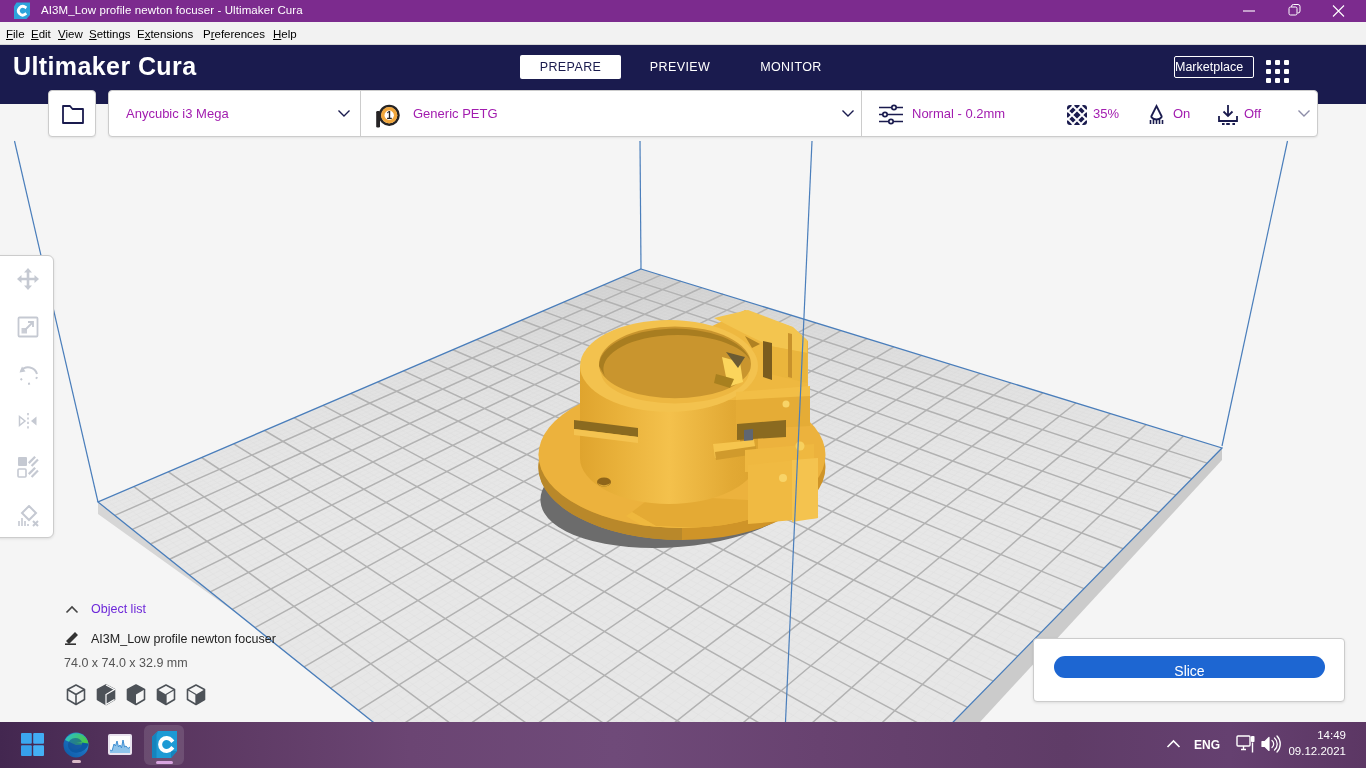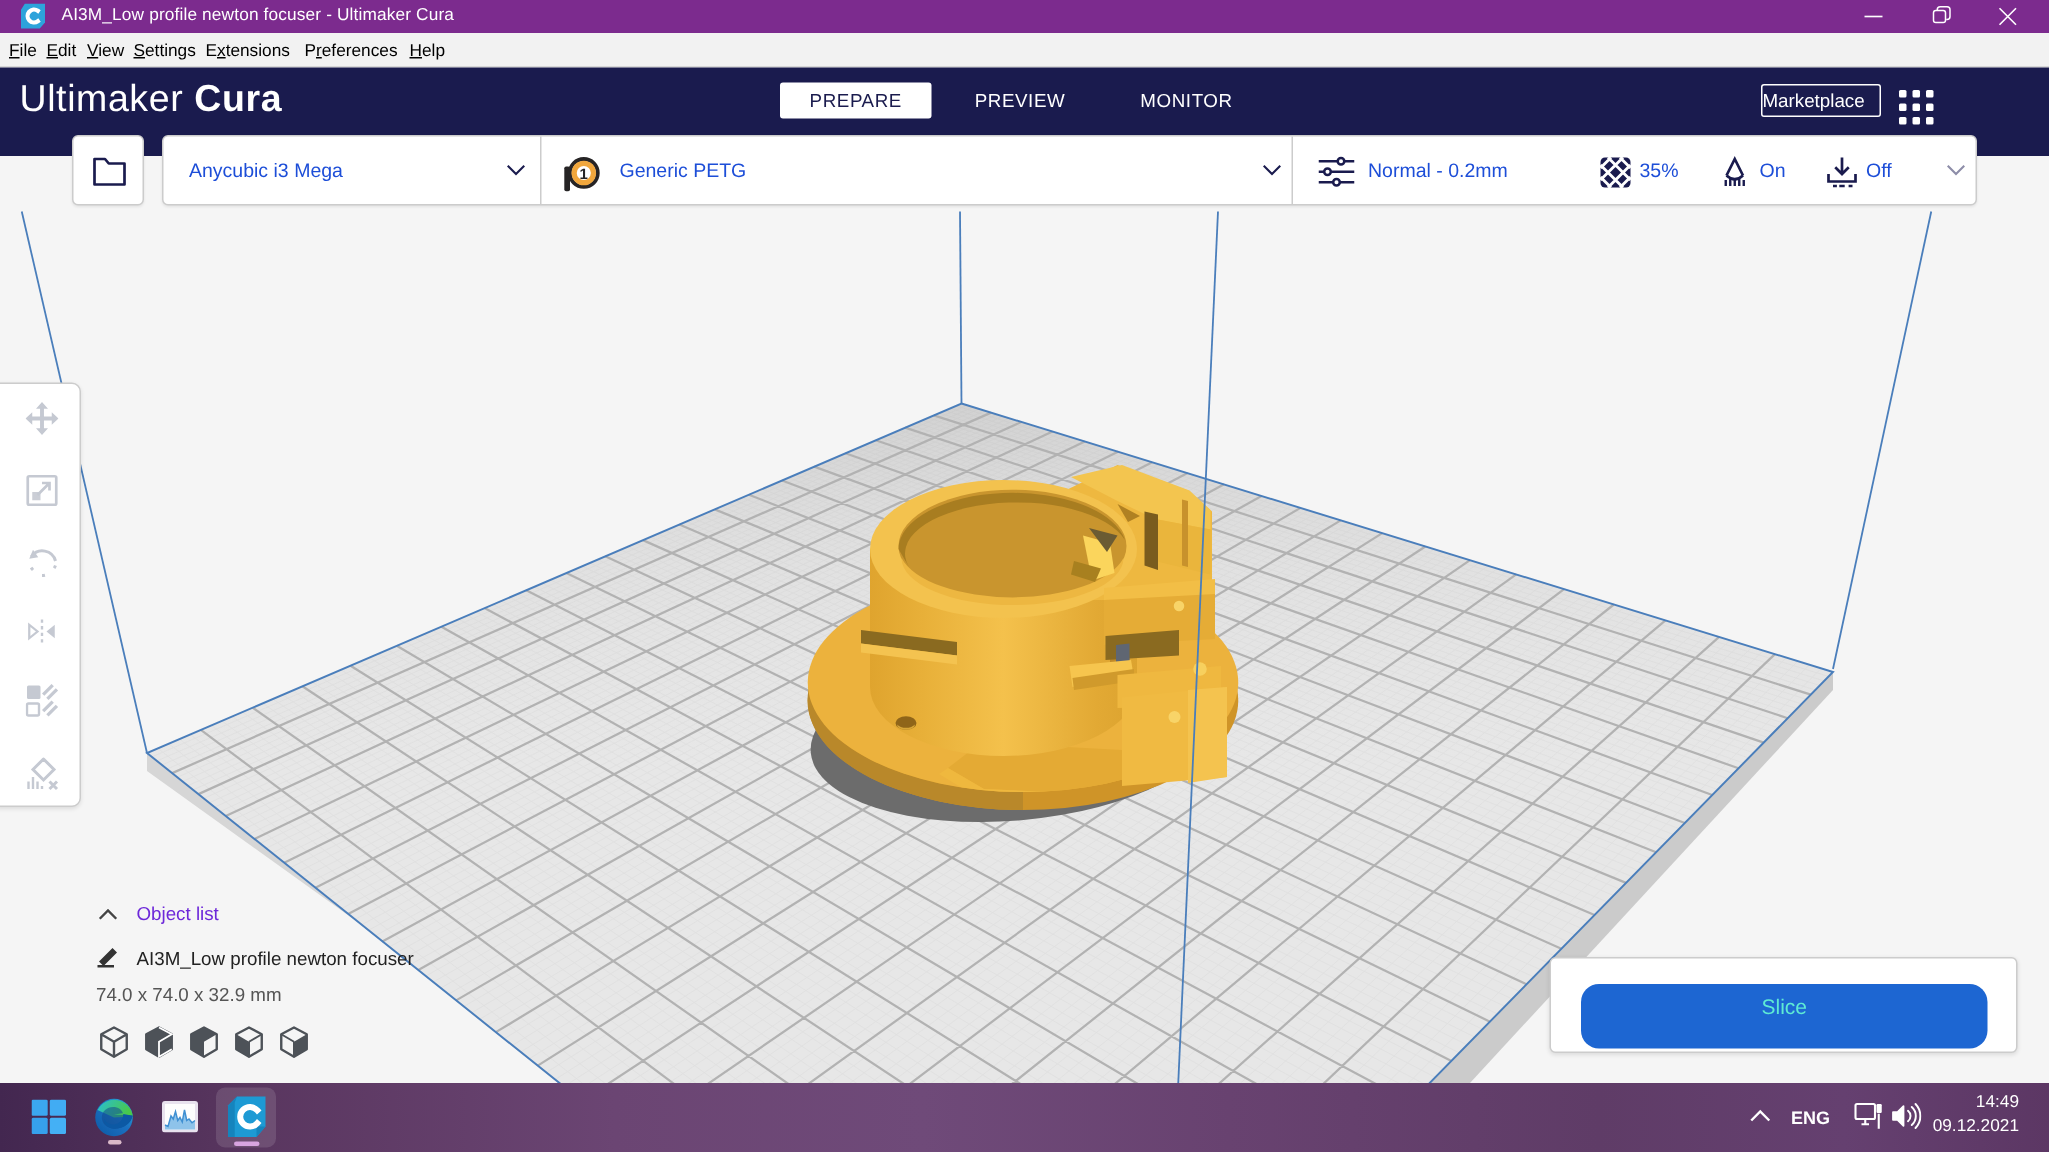--- a/index.html
+++ b/index.html
@@ -9,25 +9,25 @@
 #menubar{position:absolute;left:0;top:22px;width:1366px;height:23px;background:#f2f2f2;border-bottom:1px solid #d7d7d7;color:#000;font-size:11.5px}
 #menubar span{position:absolute;top:6px}
 #header{position:absolute;left:0;top:45px;width:1366px;height:59px;background:#1a1b4e}
 #logo{position:absolute;left:13px;top:6.5px;color:#fff;font-size:25px;white-space:nowrap;letter-spacing:.4px}
 .tab{position:absolute;top:10px;height:24px;line-height:24px;text-align:center;font-size:12.5px;letter-spacing:.4px;color:#fff}
 .tabactive{background:#fff;color:#1a1b4e;border-radius:2px}
 .hbtn{position:absolute;top:11px;height:22px;line-height:20px;border:1px solid #fff;border-radius:2px;color:#fff;font-size:12.5px;text-align:left}
 #toolrow{position:absolute;left:108px;top:90px;width:1210px;height:47px;background:#fff;border:1px solid #ccc;border-radius:4px;box-shadow:0 1px 2px rgba(0,0,0,.08)}
 #folderbtn{position:absolute;left:48px;top:90px;width:48px;height:47px;background:#fff;border:1px solid #ccc;border-radius:4px;box-shadow:0 1px 2px rgba(0,0,0,.08)}
 .divline{position:absolute;top:0;width:1px;height:45px;background:#ccc}
-.navy{color:#1d4ed8}
+.navy{color:#a21caf}
 #lefttools{position:absolute;left:-6px;top:255px;width:60px;height:283px;background:#fff;border:1px solid #ccc;border-radius:6px;box-shadow:0 1px 3px rgba(0,0,0,.1)}
 #objlist{position:absolute;left:52px;top:598px;color:#333;white-space:nowrap}
 #slicepanel{position:absolute;left:1033px;top:638px;width:312px;height:64px;background:#fff;border:1px solid #ccc;border-radius:4px;box-shadow:0 1px 3px rgba(0,0,0,.1)}
-#slicebtn{position:absolute;left:20px;top:17px;width:271px;height:43px;background:#1d66d2;color:#5eead4;font-size:14px;text-align:center;line-height:31px;border-radius:12px}
+#slicebtn{position:absolute;left:20px;top:17px;width:271px;height:22px;background:#1d66d2;color:#ffffff;font-size:14px;text-align:center;line-height:31px;border-radius:12px}
 #taskbar{position:absolute;left:0;top:722px;width:1366px;height:46px;background:linear-gradient(90deg,#432750 0%,#59365f 12%,#6b4573 30%,#6f4a79 45%,#684270 60%,#5f3c67 78%,#654070 90%,#5c3764 100%)}
 #tray{position:absolute;left:0;top:0;width:1112px;height:46px;color:#fff}
 </style></head>
 <body>
 
 <div id="titlebar">
  <svg class="abs" style="left:13px;top:2px" width="18" height="18" viewBox="0 0 18 18">
       <path d="M3.5 0.5 L17 0.5 L17 13 L13.5 17 L1 17 L1 4.5 Z" fill="#2da3db"></path>
       <path d="M12.2 5.2a4.3 4.3 0 1 0 0 7" stroke="#fff" stroke-width="2.8" fill="none" stroke-linecap="square"></path>
     </svg>
@@ -44,21 +44,21 @@
  <span style="left:6px"><u>F</u>ile</span>
  <span style="left:31px"><u>E</u>dit</span>
  <span style="left:58px"><u>V</u>iew</span>
  <span style="left:89px"><u>S</u>ettings</span>
  <span style="left:137px">E<u>x</u>tensions</span>
  <span style="left:203px">P<u>r</u>eferences</span>
  <span style="left:273px"><u>H</u>elp</span>
 </div>
 
 <div id="header">
- <div id="logo"><b style="font-weight:400">Ultimaker</b> <span style="font-weight:700">Cura</span></div>
+ <div id="logo"><b style="font-weight:700">Ultimaker</b> <span style="font-weight:700">Cura</span></div>
  <div class="tab tabactive" style="left:520px;width:101px">PREPARE</div>
  <div class="tab" style="left:645px;width:70px">PREVIEW</div>
  <div class="tab" style="left:755px;width:72px">MONITOR</div>
  <div class="hbtn" style="left:1174px;width:80px">Marketplace</div>
  <svg class="abs" style="left:1265px;top:14px" width="25" height="25" viewBox="0 0 25 25">
   <g fill="#fff">
         <rect x="1" y="1" width="5" height="5" rx="1"></rect>
         <rect x="10" y="1" width="5" height="5" rx="1"></rect>
         <rect x="19" y="1" width="5" height="5" rx="1"></rect>
         <rect x="1" y="10" width="5" height="5" rx="1"></rect>

